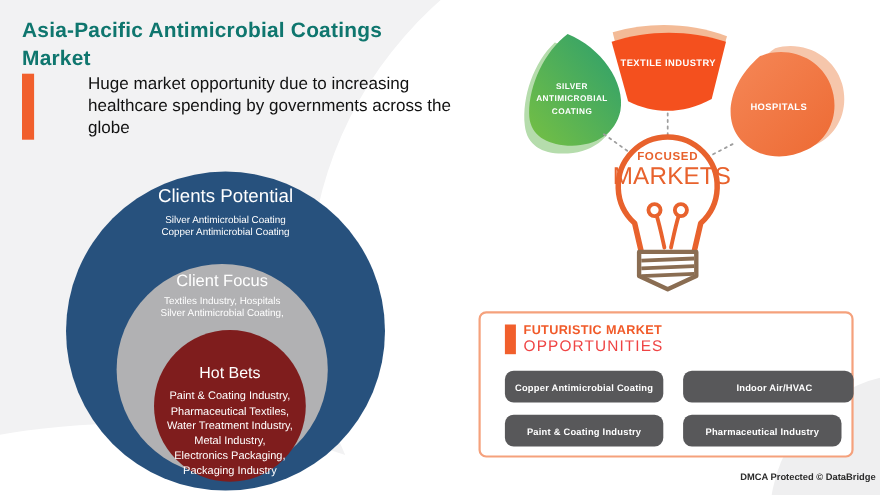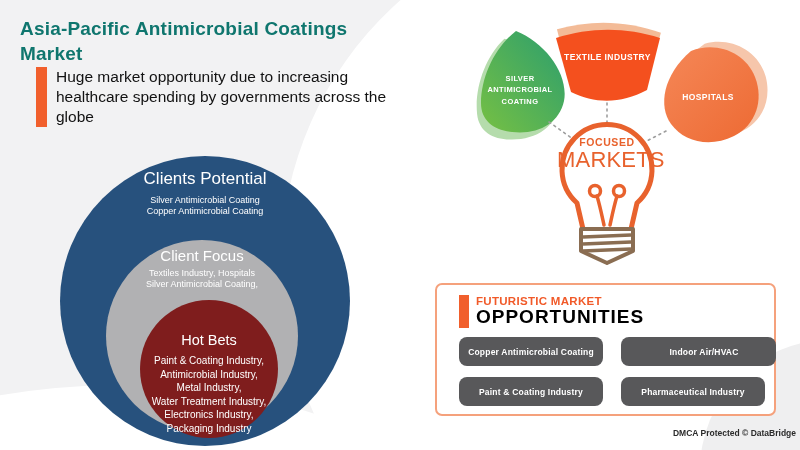--- a/index.html
+++ b/index.html
@@ -12,21 +12,21 @@
   .blob { position:absolute; border-radius:50%; }
   .blob-white-main { left:280px; top:-90px; width:740px; height:720px; background:#ffffff; transform:rotate(18deg); }
   .blob-white-bl   { left:-210px; top:385px; width:660px; height:300px; background:#ffffff; }
   .blob-gray-br    { left:700px; top:340px; width:260px; height:260px; background:#efeff0; }
 
   
   .page-title {
     position:absolute; left:20px; top:16px; width:352px;
     font-size:19px; line-height:1.32; font-weight:600; color:#0f766e; letter-spacing:.2px;
   }
-  .subhead { position:absolute; left:36px; top:67px; display:flex; }
+  .subhead { position:absolute; left:20px; top:67px; display:flex;gap:40px; }
   .subhead .accent-bar { flex:none; width:11px; background:#f15f2c; margin-right:9px; }
   .subhead .sub-text { width:360px; font-size:15.5px; line-height:1.3; font-weight:500; color:#121212; }
 
   
   .venn { position:absolute; left:60px; top:156px; width:290px; height:290px; }
   .ring { position:absolute; border-radius:50%; color:#fff; text-align:center; }
   .ring-outer { left:0; top:0; width:290px; height:290px; background:#27517d; }
   .ring-mid   { left:46px; top:84px; width:192px; height:192px; background:#b1b1b3; }
   .ring-inner { left:80px; top:144px; width:138px; height:138px; background:#7f1d1d; }
   .ring-title { position:absolute; left:0; width:100%; font-weight:500; }
@@ -50,21 +50,21 @@
   .lbl-focused .f2 { font-size:22px; font-weight:400; letter-spacing:.2px; margin-top:-1px; }
 
   
   .opps {
     position:absolute; left:435px; top:283px; width:341px; height:133px;
     border:2px solid #f5a17c; border-radius:7px; background:#fff; box-sizing:border-box;
   }
   .opps-head { position:absolute; left:22px; top:10px; display:flex; }
   .opps-head .accent-bar { flex:none; width:10px; background:#f15f2c; margin-right:7px; }
   .opps-h1 { font-size:11.5px; font-weight:700; color:#f15a29; letter-spacing:.3px; }
-  .opps-h2 { font-size:19px; font-weight:700; color:#000000; letter-spacing:1px; margin-top:-1px; }
+  .opps-h2 { font-size:14px; font-weight:400; color:#ef4444; letter-spacing:1px; margin-top:-1px; }
   .chip {
     position:absolute; width:144px; height:29px; background:#58585a; border-radius:8px;
     color:#fff; font-size:8.5px; font-weight:700; letter-spacing:.2px;
     display:flex; align-items:center; justify-content:center;
   }
   .chip::after {
     content:""; position:absolute; left:-7px; top:6px; width:100%; height:100%;
     border:1.3px solid #ef9166; border-radius:8px; z-index:-1;
   }
   .chip1 { left:22px;  top:52px; }
@@ -103,24 +103,24 @@
       <div class="ring-title">Client Focus</div>
       <div class="ring-sub">
         <div>Textiles Industry, Hospitals</div>
         <div>Silver Antimicrobial Coating,</div>
       </div>
     </div>
     <div class="ring ring-inner">
       <div class="ring-title">Hot Bets</div>
       <div class="ring-sub">
         <div>Paint &amp; Coating Industry,</div>
-        <div>Antimicrobial Industry,</div>
+        <div>Pharmaceutical Textiles,</div>
+        <div>Water Treatment Industry,</div>
         <div>Metal Industry,</div>
-        <div>Water Treatment Industry,</div>
-        <div>Electronics Industry,</div>
+        <div>Electronics Packaging,</div>
         <div>Packaging Industry</div>
       </div>
     </div>
   </div>
 
   <div class="bulb-wrap">
     <svg width="340" height="280" viewBox="0 0 340 280">
       <defs>
         <linearGradient id="gGreen" x1="0" y1="1" x2="1" y2="0">
           <stop offset="0" stop-color="#76c043"></stop>

